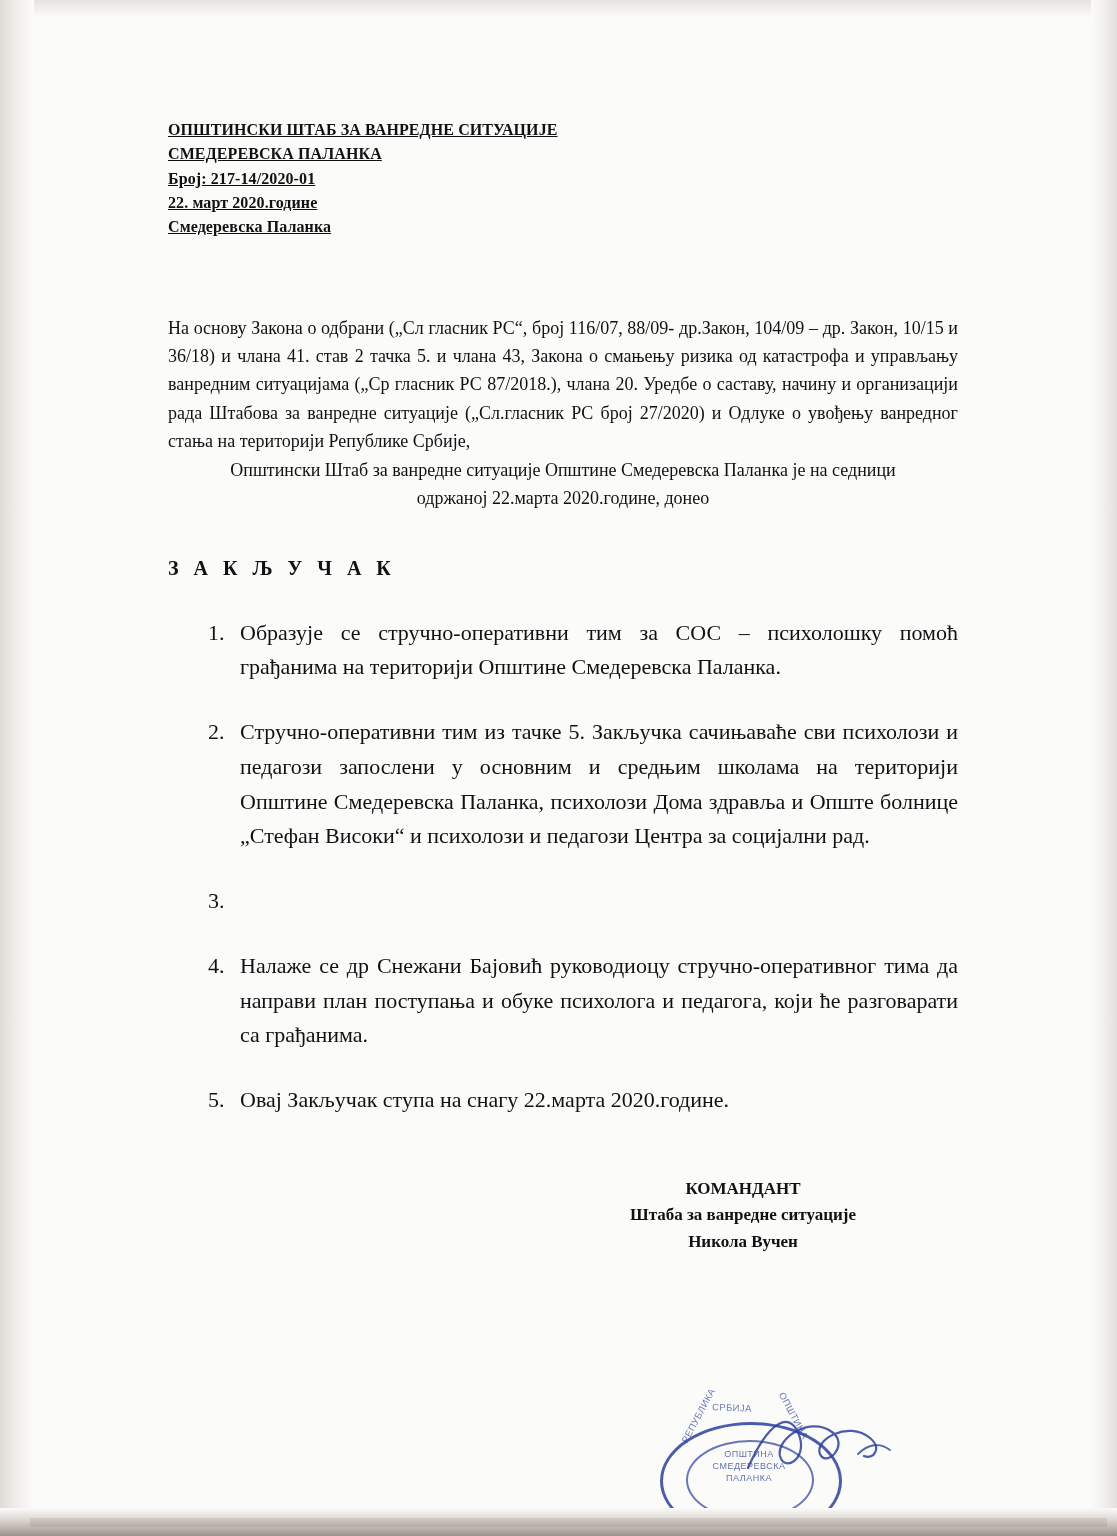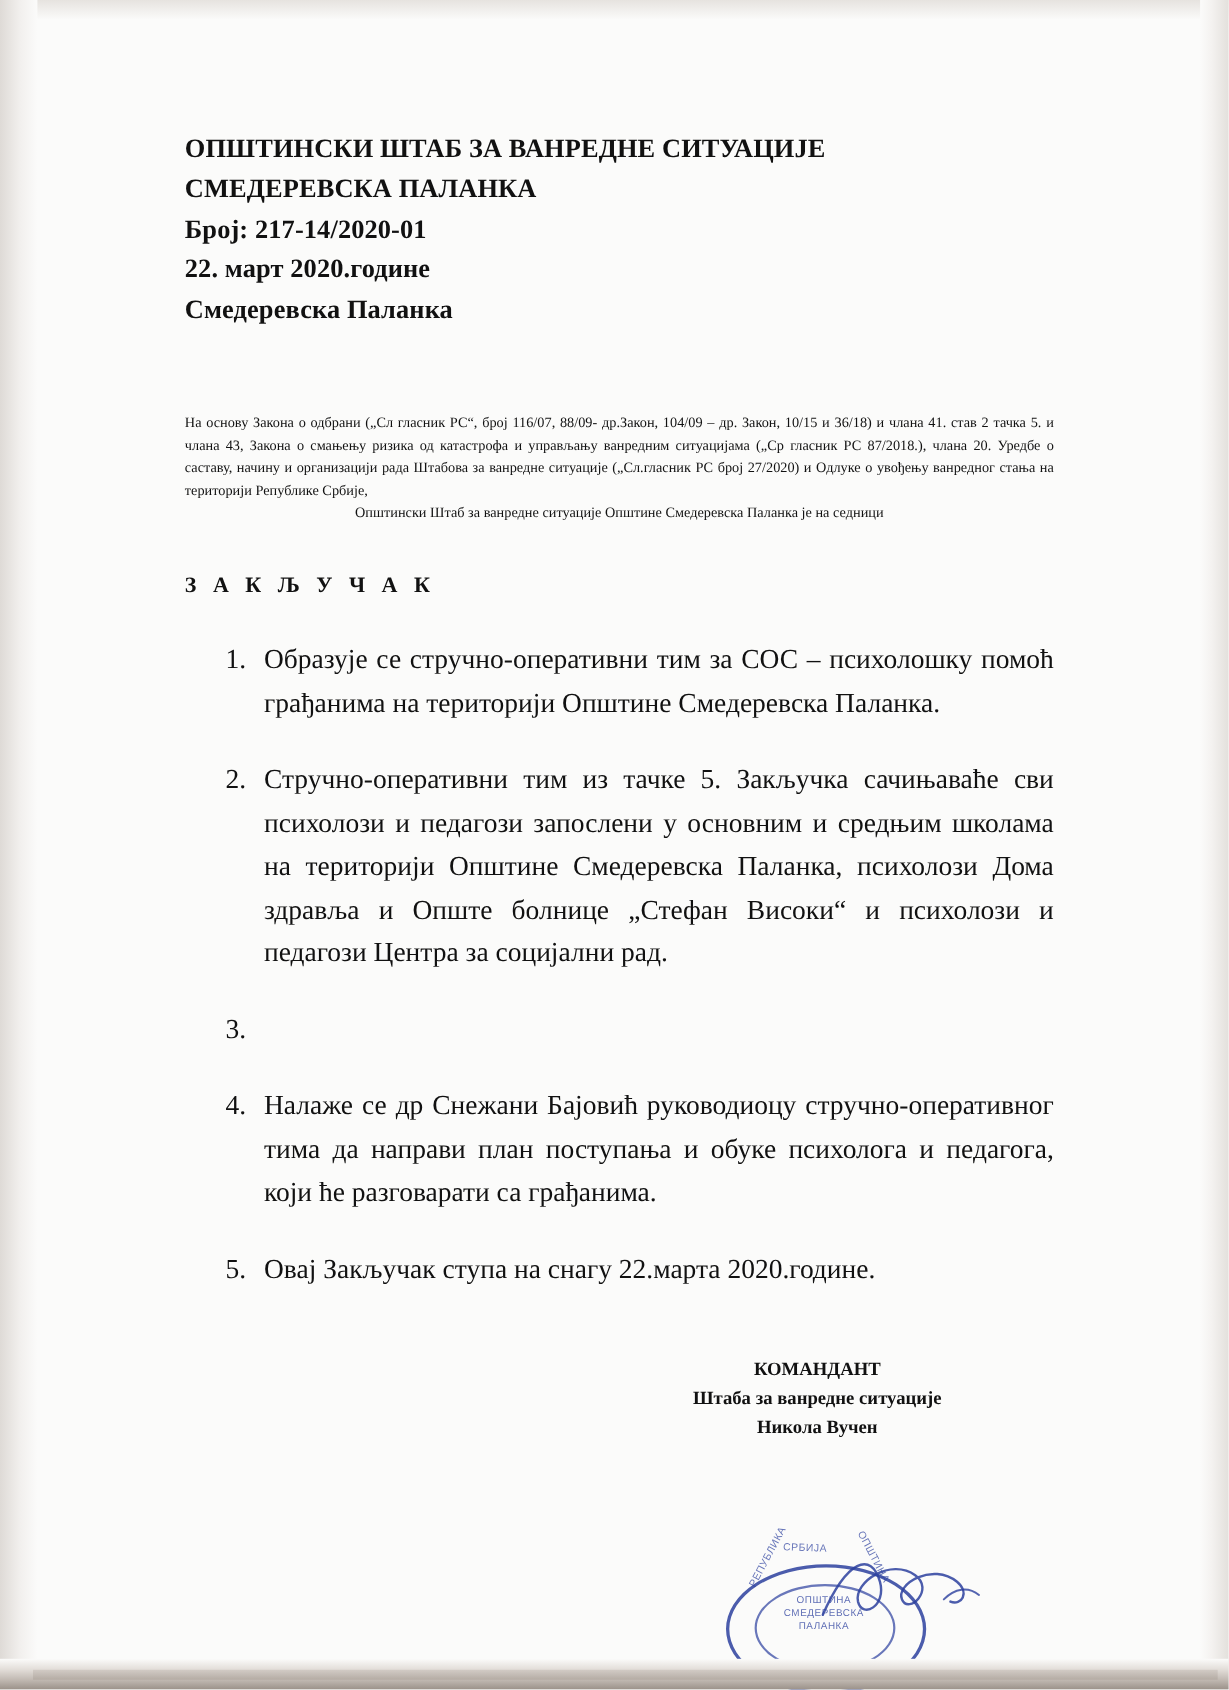--- a/index.html
+++ b/index.html
@@ -53,47 +53,48 @@
 
   .content {
     position: absolute;
     left: 168px;
     top: 118px;
     width: 790px;
   }
 
   .heading-block {
     font-weight: bold;
-    font-size: 24px;
+    font-size: 16px;
     line-height: 1.52;
     letter-spacing: .1px;
+    text-decoration: underline;
   }
   .heading-block div { white-space: nowrap; }
 
   .body-block {
     margin-top: 74px;
-    font-size: 13px;
+    font-size: 18px;
     line-height: 1.58;
     text-align: justify;
     text-justify: inter-word;
   }
   .body-block p { margin: 0; }
   .body-block .nojust { text-align: center; }
 
   .title-zakljucak {
     margin-top: 44px;
     font-weight: bold;
     font-size: 20px;
     letter-spacing: 5px;
   }
 
   ol.items {
     margin: 36px 0 0 0;
     padding: 0 0 0 62px;
-    font-size: 25px;
+    font-size: 22px;
     line-height: 1.58;
   }
   ol.items > li {
     margin-bottom: 30px;
     padding-left: 10px;
     text-align: justify;
     text-justify: inter-word;
   }
   ol.items > li:last-child { margin-bottom: 0; font-family: Liberation Serif, serif; }
   ol.items > li p { margin: 0; }
@@ -186,20 +187,21 @@
       <div>ОПШТИНСКИ ШТАБ ЗА ВАНРЕДНЕ СИТУАЦИЈЕ</div>
       <div>СМЕДЕРЕВСКА ПАЛАНКА</div>
       <div>Број: 217-14/2020-01</div>
       <div>22. март 2020.године</div>
       <div>Смедеревска Паланка</div>
     </div>
 
     <div class="body-block">
       <p>На основу Закона о одбрани („Сл гласник РС“, број 116/07, 88/09- др.Закон, 104/09 – др. Закон, 10/15 и 36/18) и члана 41. став 2 тачка 5. и члана 43, Закона о смањењу ризика од катастрофа и управљању ванредним ситуацијама („Ср гласник РС 87/2018.), члана 20. Уредбе о саставу, начину и организацији рада Штабова за ванредне ситуације („Сл.гласник РС број 27/2020) и Одлуке о увођењу ванредног стања на територији Републике Србије,</p>
       <p class="nojust">Општински Штаб за ванредне ситуације Општине Смедеревска Паланка је на седници</p>
+      <p class="nojust">одржаној 22.марта 2020.године, донео</p>
     </div>
 
     <div class="title-zakljucak">З А К Љ У Ч А К</div>
 
     <ol class="items">
       <li>
         <p>Образује се стручно-оперативни тим за СОС – психолошку помоћ грађанима на територији Општине Смедеревска Паланка.</p>
       </li>
       <li>
         <p>Стручно-оперативни тим из тачке 5. Закључка сачињаваће сви психолози и педагози запослени у основним и средњим школама  на територији Општине Смедеревска Паланка, психолози Дома здравља и Опште болнице „Стефан Високи“ и психолози и педагози Центра за социјални рад.</p>

